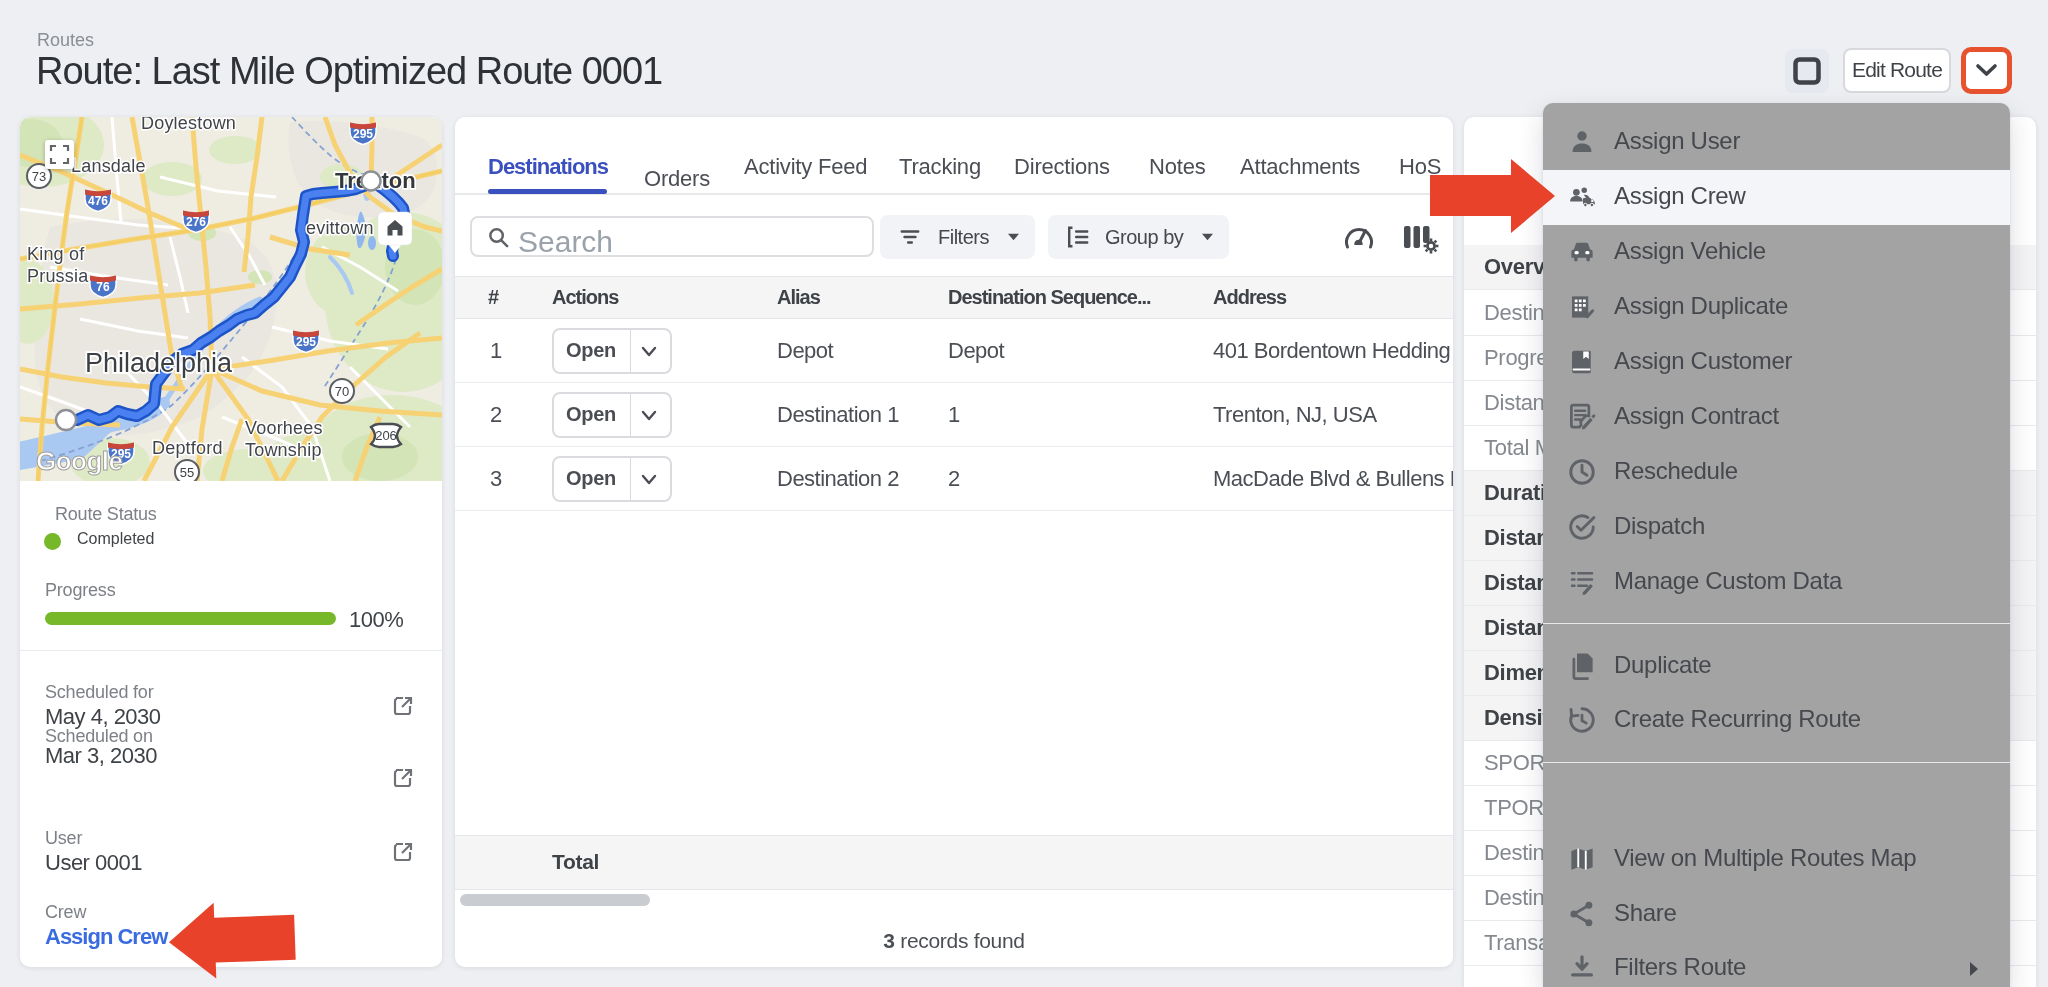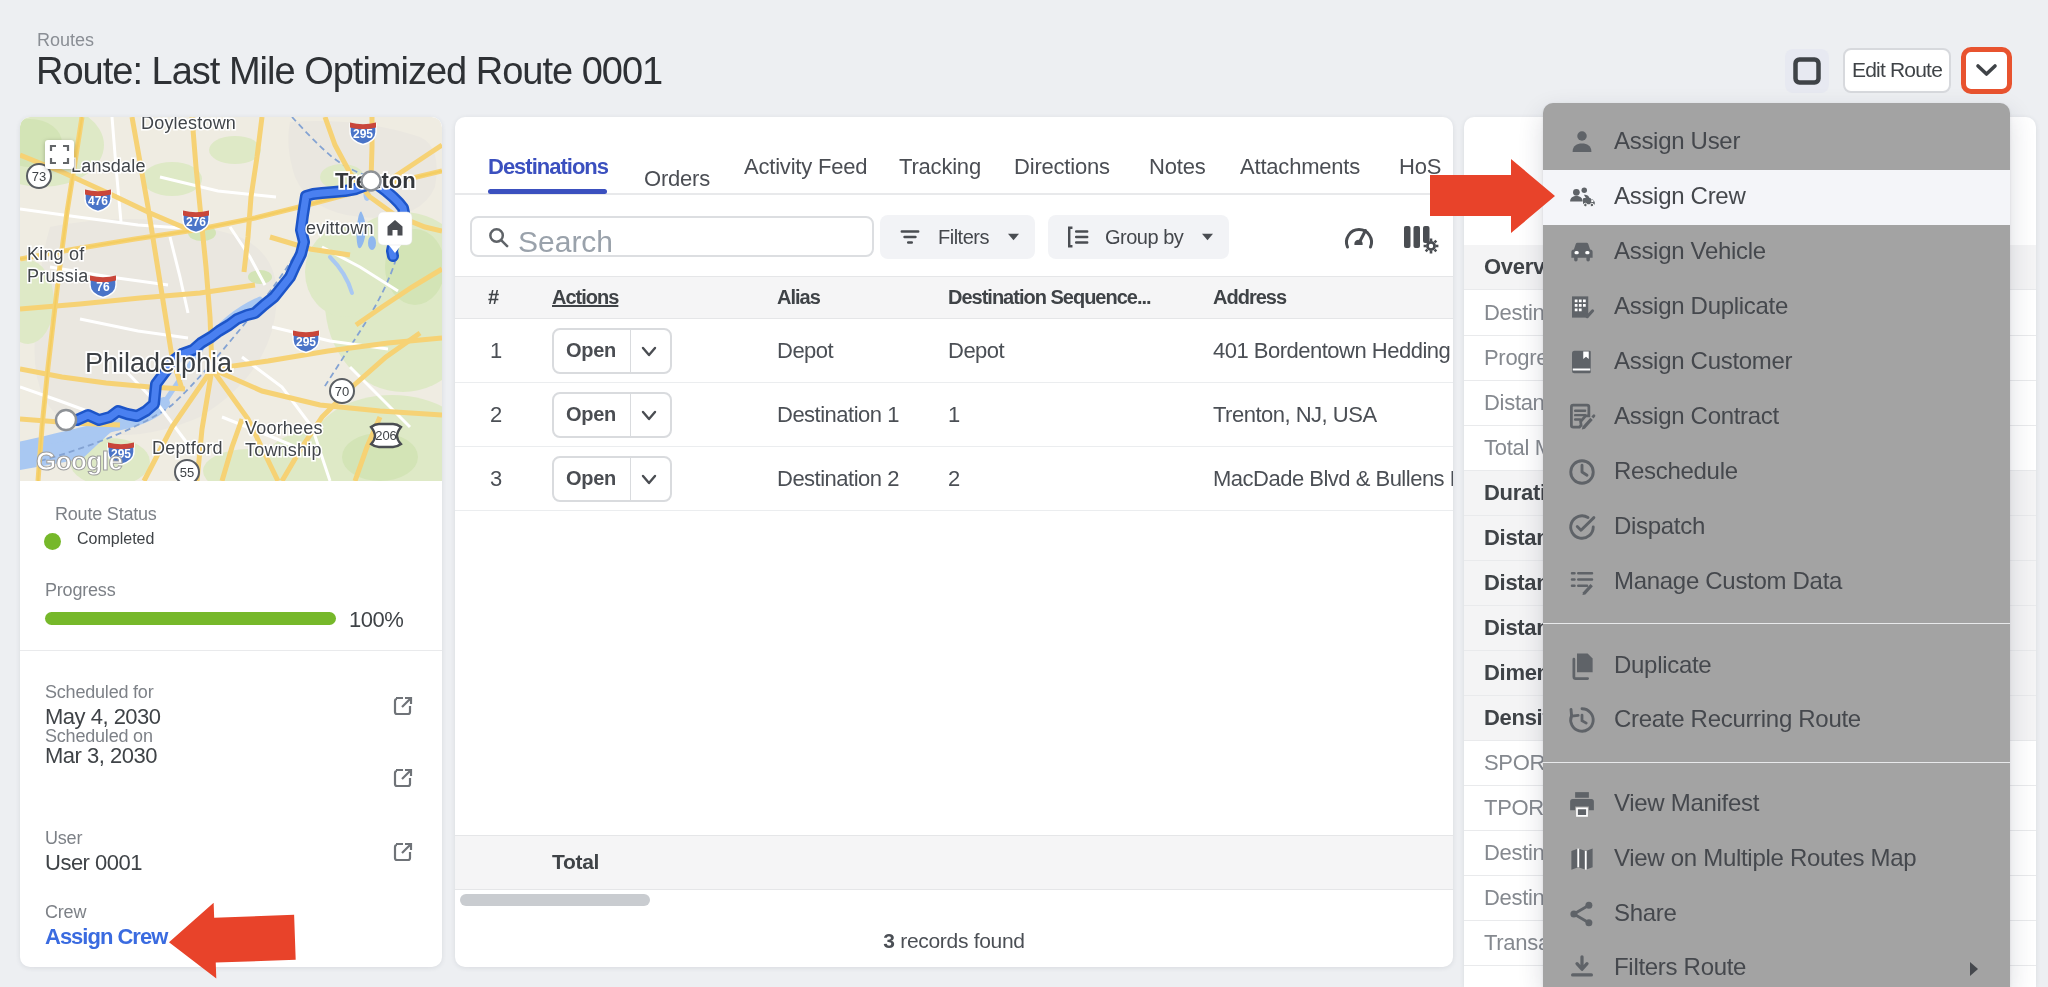--- a/index.html
+++ b/index.html
@@ -292,21 +292,21 @@
       <g transform="translate(28,21)">
         <circle cx="0" cy="0" r="3.6" fill="none" stroke="#4a4d52" stroke-width="2.8"></circle>
         <g stroke="#4a4d52" stroke-width="2.6">
           <path d="M0 -7.4 V-5 M0 5 V7.4 M-7.4 0 H-5 M5 0 H7.4 M-5.3 -5.3 L-3.6 -3.6 M3.6 3.6 L5.3 5.3 M-5.3 5.3 L-3.6 3.6 M3.6 -3.6 L5.3 -5.3"></path>
         </g>
       </g>
     </svg>
 
   <div class="abs" style="left:0; top:159px; width:998px; height:43px; background:#f5f5f6; border-top:1px solid #e5e6e8; border-bottom:1px solid #e5e6e8;"></div>
   <div class="hd" style="left:33px; top:169px;">#</div>
-  <div class="hd" style="left:97px; top:169px;text-decoration:underline;">Actions</div>
+  <div class="hd" style="left:97px; top:169px;">Actions</div>
   <div class="hd" style="left:322px; top:169px;">Alias</div>
   <div class="hd" style="left:493px; top:169px;">Destination Sequence...</div>
   <div class="hd" style="left:758px; top:169px;">Address</div>
 
   <div class="abs" style="left:0; top:265px; width:998px; height:1px; background:#ebedef;"></div>
   <div class="abs" style="left:0; top:329px; width:998px; height:1px; background:#ebedef;"></div>
   <div class="abs" style="left:0; top:393px; width:998px; height:1px; background:#ebedef;"></div>
 
   <div class="cell" style="left:35px; top:221px;">1</div>
   <div class="cell" style="left:35px; top:285px;">2</div>
@@ -471,28 +471,20 @@
   </div>
   <div class="mi" style="top:590px;">
     <svg width="30" height="30" viewBox="0 0 24 24">
         <path d="M12 3 a9 9 0 1 1-8.4 5.7" fill="none" stroke="#5f6368" stroke-width="2.3" stroke-linecap="round"></path>
         <path d="M3.2 3.5 l0.5 5.4 5.2-0.6" fill="none" stroke="#5f6368" stroke-width="2.3" stroke-linecap="round" stroke-linejoin="round"></path>
         <path d="M12 8 v4.5 l3.4 2" fill="none" stroke="#5f6368" stroke-width="2.2" stroke-linecap="round"></path>
       </svg>
     <div class="t">Create Recurring Route</div>
   </div>
   <div class="abs" style="left:0; top:659px; width:467px; height:1px; background:#e8e9eb;"></div>
-  <div class="mi" style="top:674px;">
-    <svg width="30" height="30" viewBox="0 0 24 24">
-        <rect x="6.5" y="2.5" width="11" height="4.5" fill="#5f6368"></rect>
-        <path d="M4.5 8 h15 a2 2 0 0 1 2 2 v7 h-4 v-3 h-11 v3 h-4 v-7 a2 2 0 0 1 2-2 z" fill="#5f6368"></path>
-        <rect x="8" y="15.5" width="8" height="6" fill="#5f6368" stroke="#fff" stroke-width="1.4"></rect>
-      </svg>
-    <div class="t">View Manifest</div>
-  </div>
   <div class="mi" style="top:729px;">
     <svg width="30" height="30" viewBox="0 0 24 24">
         <path d="M3.5 5.5 L9 3.5 15 5.5 20.5 3.5 V18.5 L15 20.5 9 18.5 3.5 20.5 z" fill="#5f6368"></path>
         <path d="M9 3.5 V18.5 M15 5.5 V20.5" stroke="#fff" stroke-width="1.5"></path>
       </svg>
     <div class="t">View on Multiple Routes Map</div>
   </div>
   <div class="mi" style="top:784px;">
     <svg width="30" height="30" viewBox="0 0 24 24">
         <circle cx="5.5" cy="12" r="2.8" fill="#5f6368"></circle>

